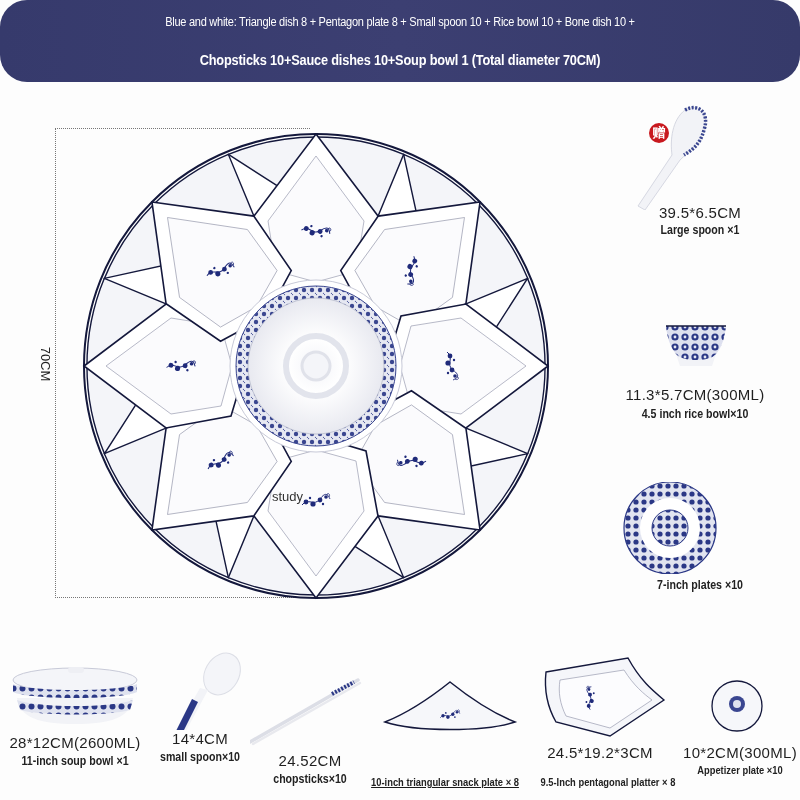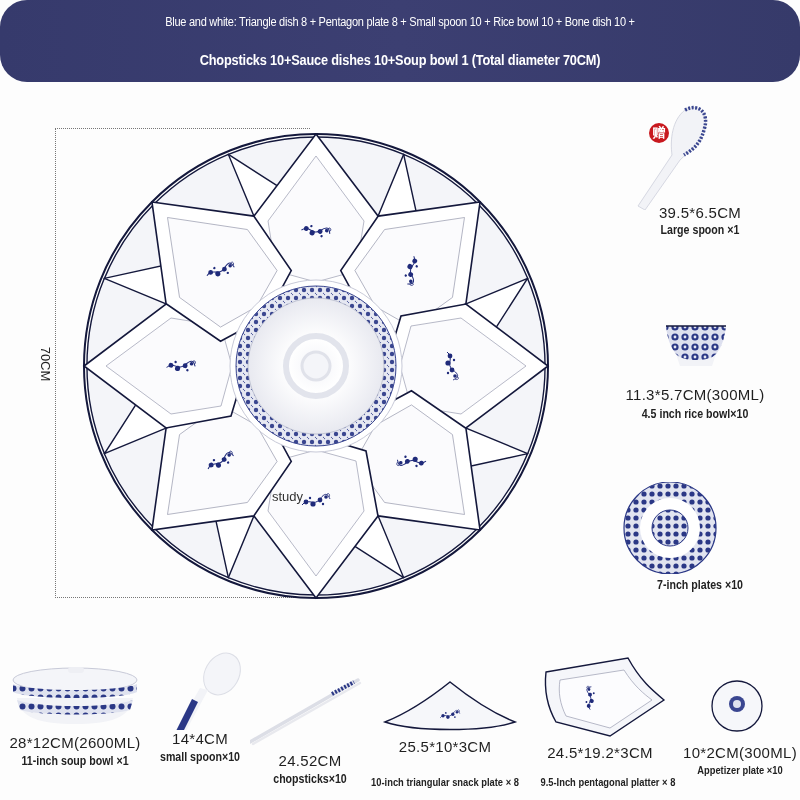--- a/index.html
+++ b/index.html
@@ -260,23 +260,22 @@
   </svg>
   <div class="dims" style="margin-top:6px;">24.52CM</div>
   <div class="name" style="margin-top:3px;">chopsticks×10</div>
 </div>
 
 <div class="product" style="left:355px; top:680px; width:180px;">
   <svg width="180" height="60">
     <path d="M95,2 C110,14 135,32 160,42 C130,52 60,52 30,42 C55,32 80,14 95,2 Z" fill="#f6f7fa" stroke="#14183c" stroke-width="1.5"></path>
     <use href="#sprig" transform="translate(95,35) scale(0.7)"></use>
   </svg>
-  <div class="dims" style="margin-top:-2px;">25.5*10*3CM</div>
-</div>
-<div class="product" style="left:355px; top:776px; width:180px;">
+</div>
+<div class="product" style="left:355px; top:776px; width:180px;text-decoration:underline;">
   <div class="name" style="font-size:11px;">10-inch triangular snack plate × 8</div>
 </div>
 
 <div class="product" style="left:530px; top:650px; width:140px;">
   <svg width="140" height="90">
     <path d="M16,22 L98,8 C110,30 122,40 134,50 L80,86 L26,72 C18,58 14,40 16,22 Z" fill="#f5f6fa" stroke="#14183c" stroke-width="1.4"></path>
     <path d="M30,30 L94,20 C104,36 114,44 122,50 L80,78 L36,66 C30,54 28,42 30,30 Z" fill="#fcfcfe" stroke="#9a9cb0" stroke-width="0.7"></path>
     <use href="#sprig" transform="translate(60,48) rotate(-75) scale(0.8)"></use>
   </svg>
   <div class="dims" style="margin-top:4px;">24.5*19.2*3CM</div>

